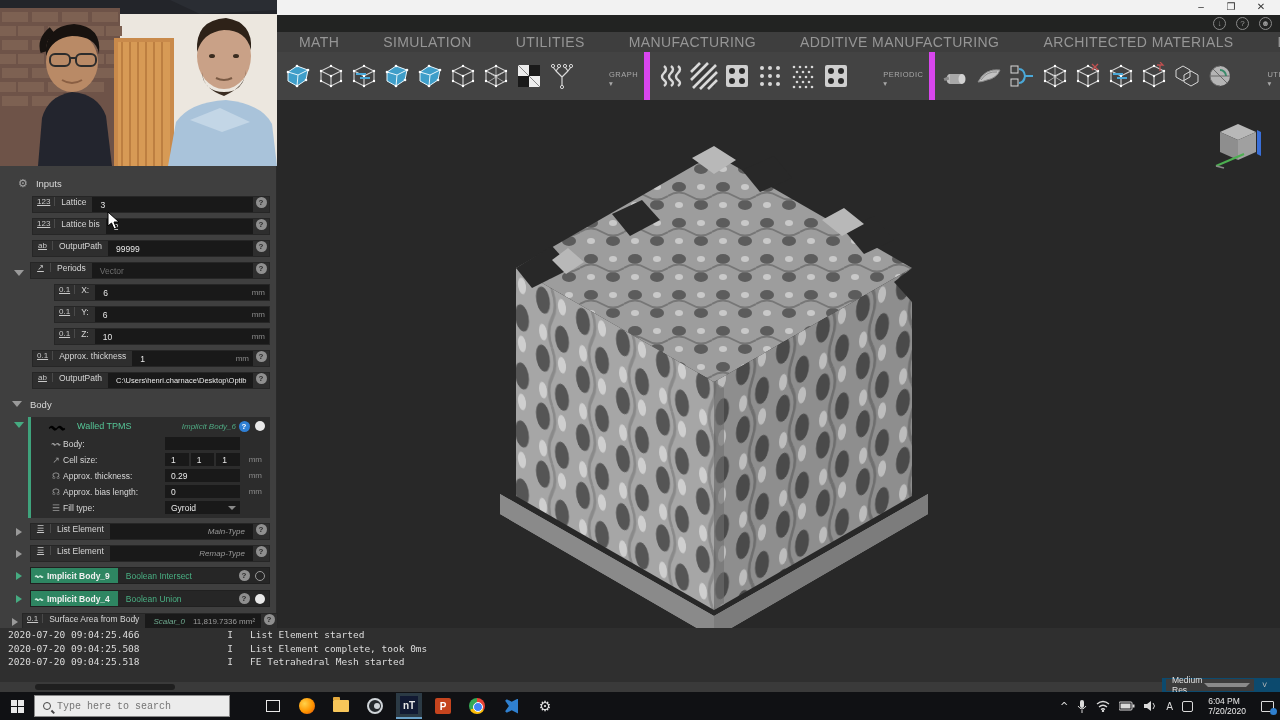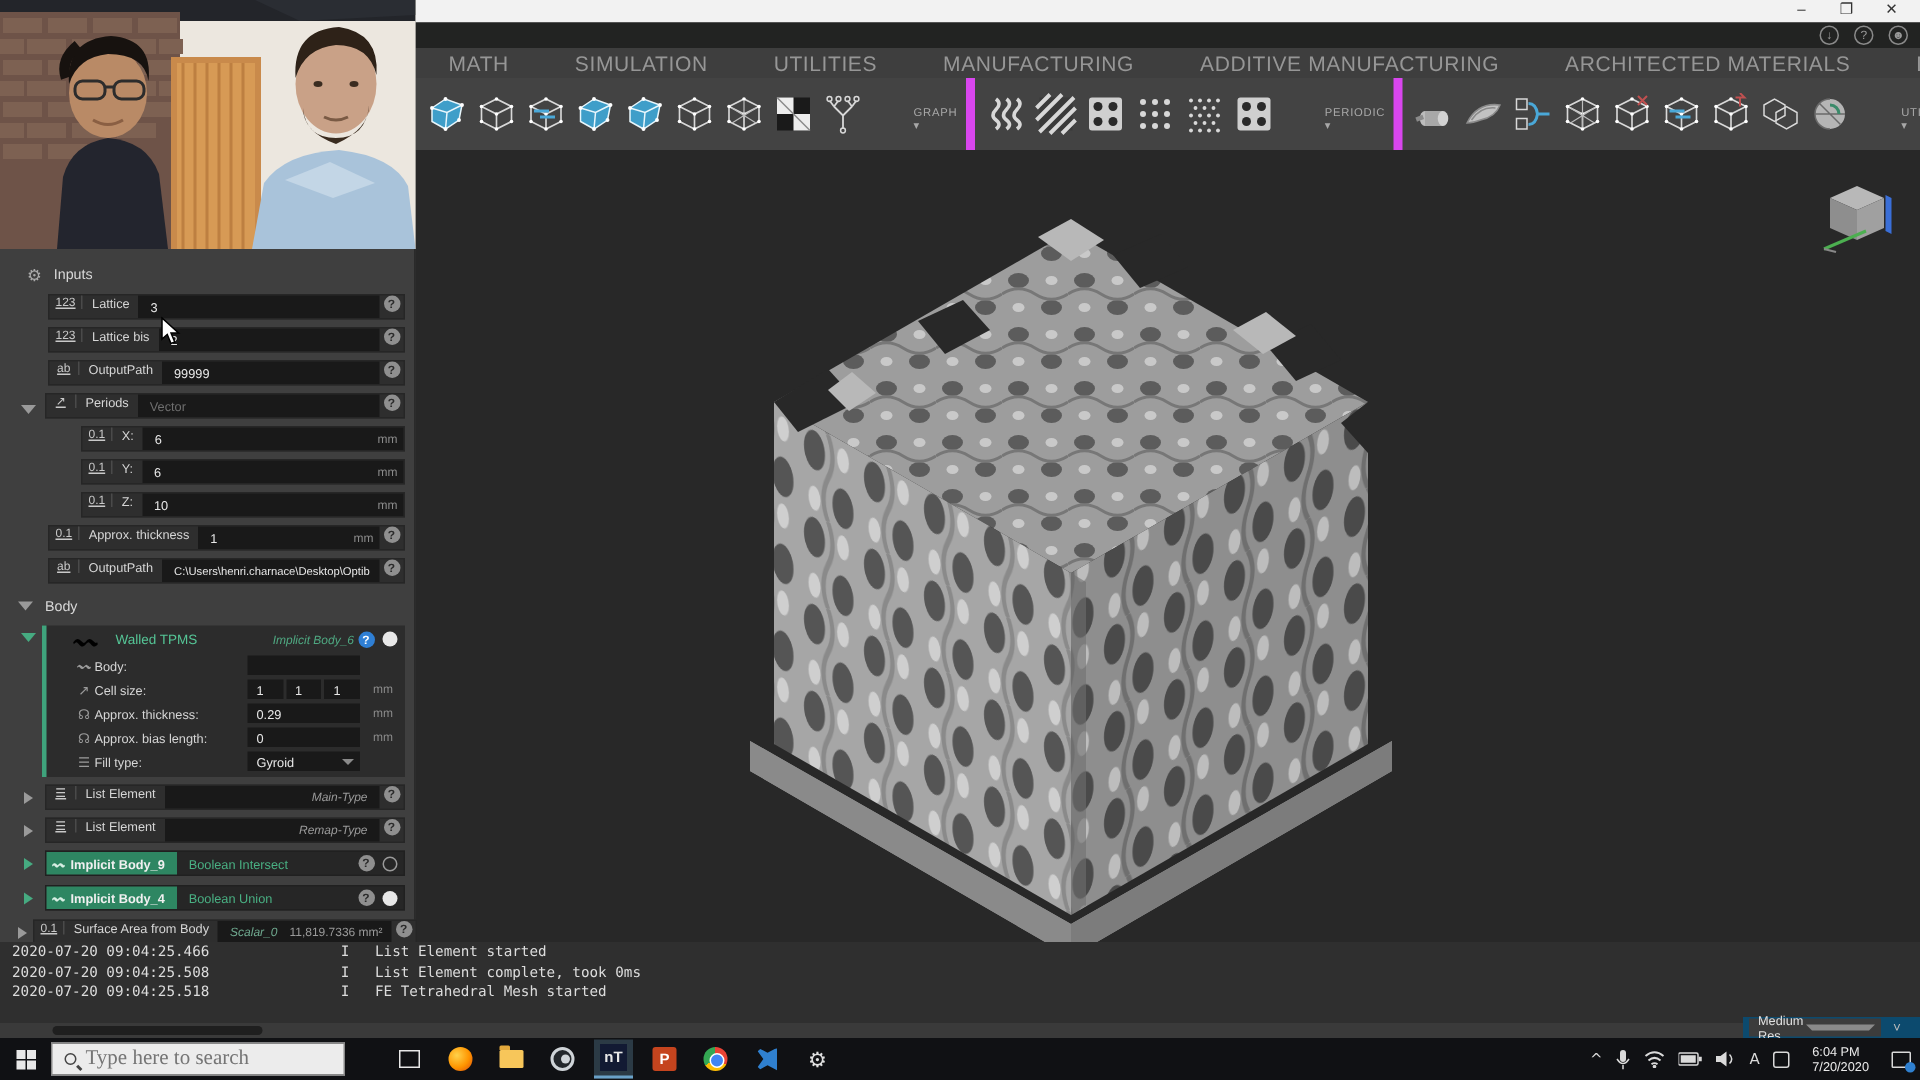--- a/index.html
+++ b/index.html
@@ -106,22 +106,22 @@
   #medres span { color:#e0e0e0; font-size:8.5px; padding-left:6px; flex:1; }
   #medres-chev { color:#bbb; font-size:9px; margin-left:8px; }
 
   
   #taskbar { left:0; top:692px; width:1280px; height:28px; background:#101114; display:flex; align-items:center; }
   #start { width:34px; height:28px; display:flex; align-items:center; justify-content:center; }
   .winlogo { width:13px; height:13px; display:grid; grid-template-columns:6px 6px; grid-gap:1px; }
   .winlogo div { background:#e8e8e8; }
   #searchbox { width:196px; height:22px; background:#ececec; border:1px solid #888;
     display:flex; align-items:center; gap:6px; padding-left:8px; }
-  #searchbox input { border:none; background:transparent; outline:none; font-size:14px;
-    color:#333; width:150px; font-family:Liberation Serif, serif; }
+  #searchbox input { border:none; background:transparent; outline:none; font-size:10px;
+    color:#333; width:150px; font-family:Liberation Mono, monospace; }
   .mag { width:8px; height:8px; border:1.5px solid #444; border-radius:50%; position:relative; }
   .mag:after { content:""; position:absolute; width:4px; height:1.5px; background:#444;
     transform:rotate(45deg); left:7px; top:8px; }
   .tb-icons { display:flex; align-items:center; margin-left:30px; gap:8px; }
   .tbi { width:26px; height:26px; display:flex; align-items:center; justify-content:center; }
   .tbi.active { background:#2b3a45; border-bottom:2px solid #6aa1c8; }
   .tview { width:14px; height:12px; border:1.5px solid #e8e8e8; position:relative; }
   .ffox { width:16px; height:16px; border-radius:50%; background:radial-gradient(circle at 35% 35%, #ffd24a, #ff9500 55%, #e publically 0); background:radial-gradient(circle at 35% 35%, #ffd24a, #ff9500 55%, #d9480f); }
   .folder { width:16px; height:12px; background:#f7c65a; border-radius:1px; position:relative; }
   .folder:before { content:""; position:absolute; top:-3px; left:0; width:7px; height:3px; background:#e3a93c; border-radius:1px 1px 0 0; }

